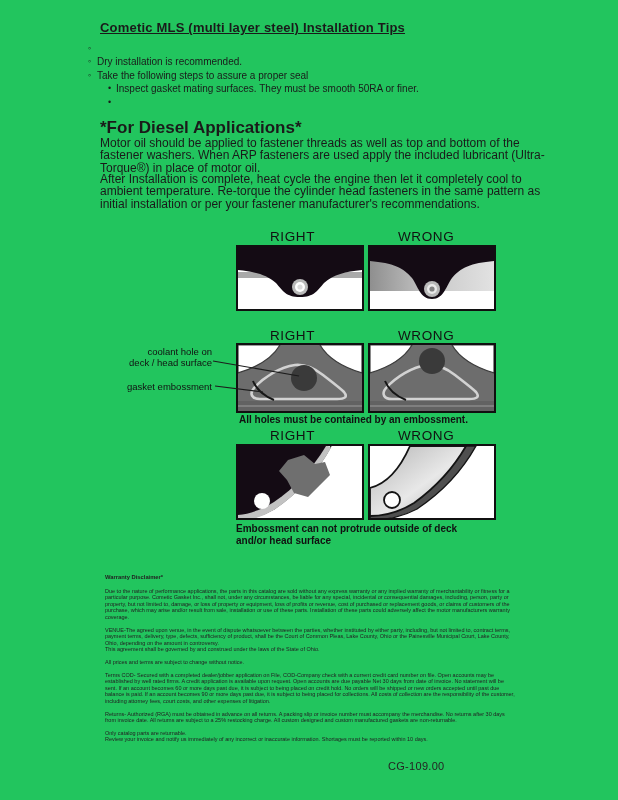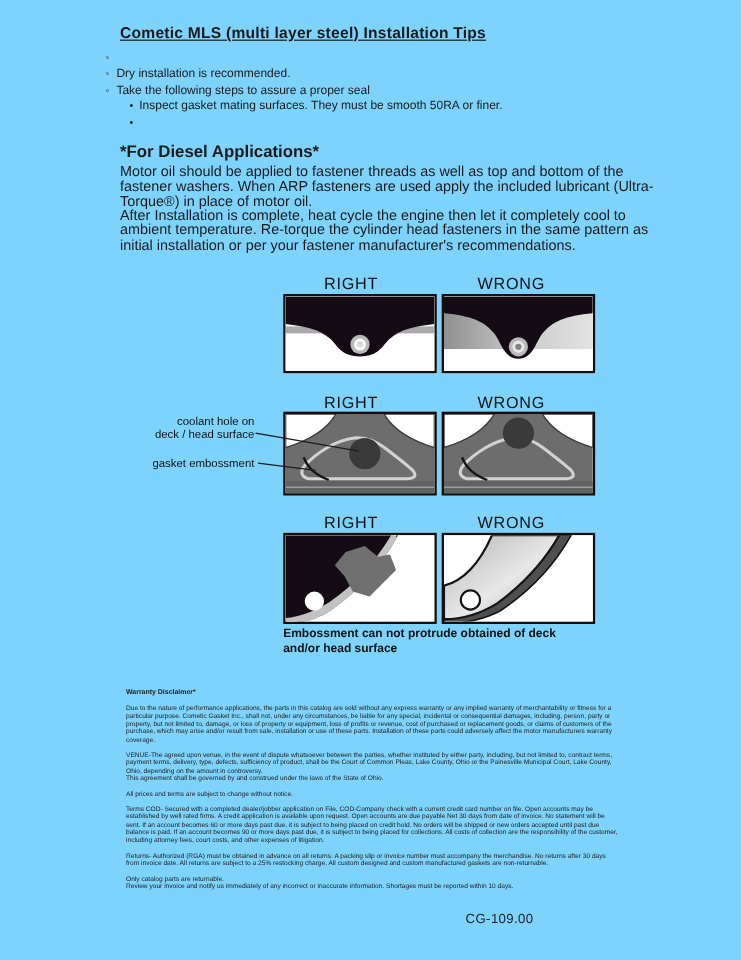--- a/index.html
+++ b/index.html
@@ -1,32 +1,32 @@
 <!DOCTYPE html>
 <html><head>
 <meta charset="utf-8">
 <style>
   html,body{margin:0;padding:0;background:#ffffff;}
   .page{
-    position:relative;width:618px;height:800px;background:#7dd3fc;
+    position:relative;width:618px;height:800px;background:#22c55e;
     font-family:"Liberation Sans",sans-serif;color:#1a1a1a;overflow:hidden;
   }
   .abs{position:absolute;}
   
   .title{
     left:100px;top:20px;font-size:13px;font-weight:bold;
     text-decoration:underline;letter-spacing:.2px;white-space:nowrap;
   }
   .tips{left:88px;top:42px;width:470px;font-size:10px;line-height:13.4px;}
   .tip-row{display:flex;}
   .tip-row .m{width:9px;flex:0 0 9px;font-size:9px;}
   .tip-sub{padding-left:20px;}
   .tip-sub .m{width:8px;flex:0 0 8px;}
   
-  .diesel-h{left:100px;top:118px;font-size:14px;font-weight:bold;white-space:nowrap;}
+  .diesel-h{left:100px;top:118px;font-size:17px;font-weight:bold;white-space:nowrap;}
   .para{left:100px;width:462px;font-size:12px;line-height:12.4px;}
   .p1{top:137px;}
   .p2{top:173px;}
   .p3{top:221px;white-space:nowrap;}
   
   .dlabel{font-size:13.5px;letter-spacing:.6px;color:#111;white-space:nowrap;}
   .box{border:2px solid #101010;width:124px;background:#fff;line-height:0;}
   .box svg{display:block;}
   .caption{font-size:10px;font-weight:bold;line-height:12px;color:#111;}
   .pre{white-space:pre-line;}
@@ -139,20 +139,21 @@
       <path d="M15,36 C19,46 26,51 36,55" fill="none" stroke="#161616" stroke-width="2"></path>
       <circle cx="62" cy="16" r="13" fill="#3a3a3a"></circle>
     </svg>
   </div>
 
   <svg class="abs" style="left:205px;top:352px;pointer-events:none;" width="100" height="48" viewBox="0 0 100 48">
     <line x1="8" y1="9" x2="94" y2="24" stroke="#1c1c1c" stroke-width="1.1"></line>
     <line x1="10" y1="34" x2="58" y2="40" stroke="#1c1c1c" stroke-width="1.1"></line>
   </svg>
 
+  <div class="abs caption" style="left:239px;top:414px;">All holes must be contained by an embossment.</div>
 
   <div class="abs dlabel" style="left:270px;top:428px;">RIGHT</div>
   <div class="abs dlabel" style="left:398px;top:428px;">WRONG</div>
 
   <div class="abs box" style="left:236px;top:444px;">
     <svg width="124" height="72" viewBox="0 0 124 72">
       <rect x="0" y="0" width="124" height="72" fill="#ffffff"></rect>
       <path d="M93,0 C79,26 61,46 36,63 C26,69 12,73 0,74" fill="none" stroke="#2a2a2a" stroke-width="1.4"></path>
       <path d="M90,0 C76,25 58,45 34,61 C24,67 12,71 0,72" fill="none" stroke="#c2c2c2" stroke-width="7"></path>
       <path d="M0,0 H88 C74,23 58,41 36,56 C25,63 12,68 0,69 Z" fill="#140b14"></path>
@@ -170,21 +171,21 @@
             <stop offset="1" stop-color="#a8a8a8"></stop>
         </linearGradient>
       </defs>
       <rect x="0" y="0" width="124" height="72" fill="#ffffff"></rect>
       <path d="M96,0 H106 C92,25 71,47 47,63 C34,70 16,74 0,74 V66 C18,64 35,56 52,44 C70,31 86,16 96,0 Z" fill="#4f4f4f" stroke="#141414" stroke-width="1.4"></path>
       <path d="M40,0 H96 C84,21 66,41 44,57 C31,65 15,70 0,70 V42 C16,38 29,25 40,0 Z" fill="url(#g3)" stroke="#141414" stroke-width="1.8"></path>
       <circle cx="22" cy="54" r="8" fill="#ffffff" stroke="#141414" stroke-width="1.8"></circle>
     </svg>
   </div>
 
-  <div class="abs caption pre" style="left:236px;top:523px;width:240px;">Embossment can not protrude obtained of deck
+  <div class="abs caption pre" style="left:236px;top:523px;width:240px;">Embossment can not protrude outside of deck
 and/or head surface</div>
 
   <div class="abs legal">
     <div class="legal-h">Warranty Disclaimer*</div>
     <p>Due to the nature of performance applications, the parts in this catalog are sold without any express warranty or any implied warranty of merchantability or fitness for a particular purpose.  Cometic Gasket Inc., shall not, under any circumstances, be liable for any special, incidental or consequential damages, including, person, party or property, but not limited to, damage, or loss of property or equipment, loss of profits or revenue, cost of purchased or replacement goods, or claims of customers of the purchase, which may arise and/or result from sale, installation or use of these parts.  Installation of these parts could adversely affect the motor manufacturers warranty coverage.</p>
     <p>VENUE-The agreed upon venue, in the event of dispute whatsoever between the parties, whether instituted by either party, including, but not limited to, contract terms, payment terms, delivery, type, defects, sufficiency of product, shall be the Court of Common Pleas, Lake County, Ohio or the Painesville Municipal Court, Lake County, Ohio, depending on the amount in controversy.
 This agreement shall be governed by and construed under the laws of the State of Ohio.</p>
     <p>All prices and terms are subject to change without notice.</p>
     <p>Terms COD- Secured with a completed dealer/jobber application on File, COD-Company check with a current credit card number on file.  Open accounts may be established by well rated firms.  A credit application is available upon request.  Open accounts are due payable Net 30 days from date of invoice.  No statement will be sent.  If an account becomes 60 or more days past due, it is subject to being placed on credit hold.  No orders will be shipped or new orders accepted until past due balance is paid.  If an account becomes 90 or more days past due, it is subject to being placed for collections.  All costs of collection are the responsibility of the customer, including attorney fees, court costs, and other expenses of litigation.</p>
     <p>Returns- Authorized (RGA) must be obtained in advance on all returns.  A packing slip or invoice number must accompany the merchandise.  No returns after 30 days from invoice date.  All returns are subject to a 25% restocking charge.  All custom designed and custom manufactured gaskets are non-returnable.</p>

